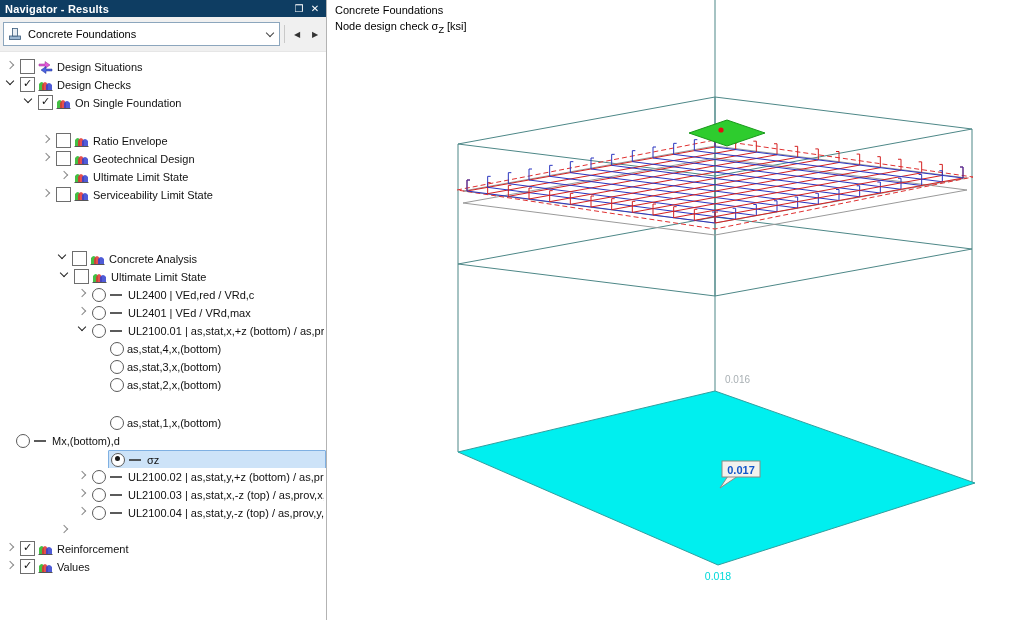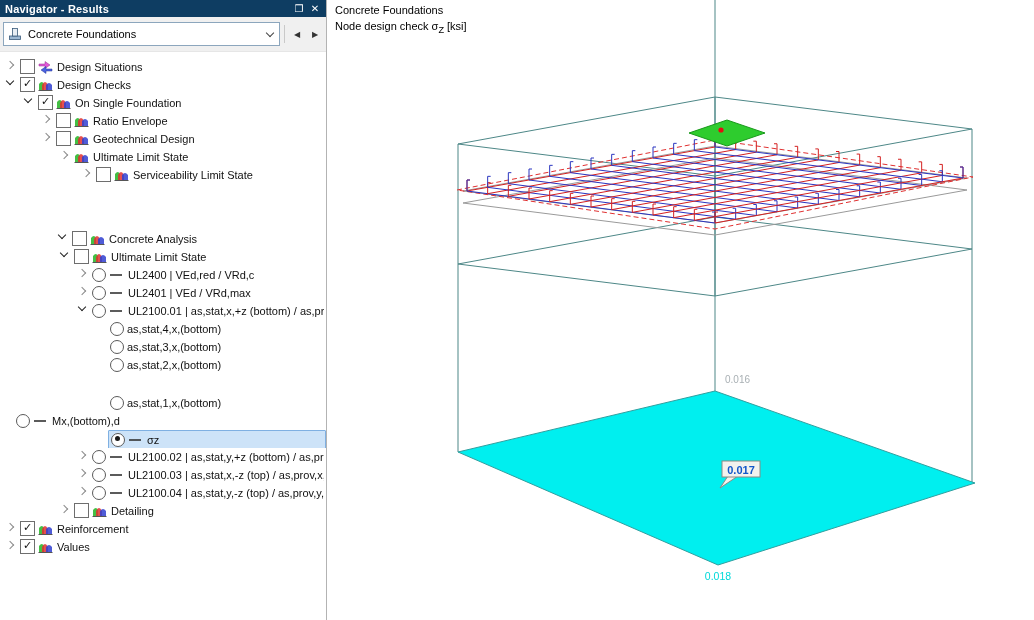--- a/index.html
+++ b/index.html
@@ -104,65 +104,65 @@
               <svg width="15" height="13" viewBox="0 0 15 13">
                 <path d="M1 12 L1 6 Q4 2 6 6 L6 12 Z" fill="#30b830" opacity="0.9"></path>
                 <path d="M4 12 L4 7 Q7 1 10 7 L10 12 Z" fill="#e03030" opacity="0.85"></path>
                 <path d="M8 12 L8 7 Q11 3 14 7 L14 12 Z" fill="#3040d0" opacity="0.85"></path>
                 <line x1="0.5" y1="12.5" x2="14.5" y2="12.5" stroke="#555" stroke-width="1"></line>
               </svg>
             </span>
             <span class="tlabel">On Single Foundation</span>
           </span>
         </div>
+        <div class="trow" style="padding-left: 40px; margin-top: 20px;">
+          <span class="chev collapsed"></span>
+          <span class="trow-inner">
+            <span class="cb"></span>
+            <span class="ticon">
+              <svg width="15" height="13" viewBox="0 0 15 13">
+                <path d="M1 12 L1 6 Q4 2 6 6 L6 12 Z" fill="#30b830" opacity="0.9"></path>
+                <path d="M4 12 L4 7 Q7 1 10 7 L10 12 Z" fill="#e03030" opacity="0.85"></path>
+                <path d="M8 12 L8 7 Q11 3 14 7 L14 12 Z" fill="#3040d0" opacity="0.85"></path>
+                <line x1="0.5" y1="12.5" x2="14.5" y2="12.5" stroke="#555" stroke-width="1"></line>
+              </svg>
+            </span>
+            <span class="tlabel">Ratio Envelope</span>
+          </span>
+        </div>
         <div class="trow" style="padding-left: 40px;">
           <span class="chev collapsed"></span>
           <span class="trow-inner">
             <span class="cb"></span>
             <span class="ticon">
               <svg width="15" height="13" viewBox="0 0 15 13">
                 <path d="M1 12 L1 6 Q4 2 6 6 L6 12 Z" fill="#30b830" opacity="0.9"></path>
                 <path d="M4 12 L4 7 Q7 1 10 7 L10 12 Z" fill="#e03030" opacity="0.85"></path>
                 <path d="M8 12 L8 7 Q11 3 14 7 L14 12 Z" fill="#3040d0" opacity="0.85"></path>
                 <line x1="0.5" y1="12.5" x2="14.5" y2="12.5" stroke="#555" stroke-width="1"></line>
               </svg>
             </span>
-            <span class="tlabel">Ratio Envelope</span>
+            <span class="tlabel">Geotechnical Design</span>
+          </span>
+        </div>
+        <div class="trow" style="padding-left: 58px;">
+          <span class="chev collapsed"></span>
+          <span class="trow-inner">
+            <span class="ticon">
+              <svg width="15" height="13" viewBox="0 0 15 13">
+                <path d="M1 12 L1 6 Q4 2 6 6 L6 12 Z" fill="#30b830" opacity="0.9"></path>
+                <path d="M4 12 L4 7 Q7 1 10 7 L10 12 Z" fill="#e03030" opacity="0.85"></path>
+                <path d="M8 12 L8 7 Q11 3 14 7 L14 12 Z" fill="#3040d0" opacity="0.85"></path>
+                <line x1="0.5" y1="12.5" x2="14.5" y2="12.5" stroke="#555" stroke-width="1"></line>
+              </svg>
+            </span>
+            <span class="tlabel">Ultimate Limit State</span>
           </span>
         </div>
         <div class="trow" style="padding-left: 40px;">
-          <span class="chev collapsed"></span>
-          <span class="trow-inner">
-            <span class="cb"></span>
-            <span class="ticon">
-              <svg width="15" height="13" viewBox="0 0 15 13">
-                <path d="M1 12 L1 6 Q4 2 6 6 L6 12 Z" fill="#30b830" opacity="0.9"></path>
-                <path d="M4 12 L4 7 Q7 1 10 7 L10 12 Z" fill="#e03030" opacity="0.85"></path>
-                <path d="M8 12 L8 7 Q11 3 14 7 L14 12 Z" fill="#3040d0" opacity="0.85"></path>
-                <line x1="0.5" y1="12.5" x2="14.5" y2="12.5" stroke="#555" stroke-width="1"></line>
-              </svg>
-            </span>
-            <span class="tlabel">Geotechnical Design</span>
-          </span>
-        </div>
-        <div class="trow" style="padding-left: 58px;">
-          <span class="chev collapsed"></span>
-          <span class="trow-inner">
-            <span class="ticon">
-              <svg width="15" height="13" viewBox="0 0 15 13">
-                <path d="M1 12 L1 6 Q4 2 6 6 L6 12 Z" fill="#30b830" opacity="0.9"></path>
-                <path d="M4 12 L4 7 Q7 1 10 7 L10 12 Z" fill="#e03030" opacity="0.85"></path>
-                <path d="M8 12 L8 7 Q11 3 14 7 L14 12 Z" fill="#3040d0" opacity="0.85"></path>
-                <line x1="0.5" y1="12.5" x2="14.5" y2="12.5" stroke="#555" stroke-width="1"></line>
-              </svg>
-            </span>
-            <span class="tlabel">Ultimate Limit State</span>
-          </span>
-        </div>
-        <div class="trow" style="padding-left: 80px;">
           <span class="chev collapsed"></span>
           <span class="trow-inner">
             <span class="cb"></span>
             <span class="ticon">
               <svg width="15" height="13" viewBox="0 0 15 13">
                 <path d="M1 12 L1 6 Q4 2 6 6 L6 12 Z" fill="#30b830" opacity="0.9"></path>
                 <path d="M4 12 L4 7 Q7 1 10 7 L10 12 Z" fill="#e03030" opacity="0.85"></path>
                 <path d="M8 12 L8 7 Q11 3 14 7 L14 12 Z" fill="#3040d0" opacity="0.85"></path>
                 <line x1="0.5" y1="12.5" x2="14.5" y2="12.5" stroke="#555" stroke-width="1"></line>
               </svg>
@@ -319,32 +319,20 @@
             <span class="ticon">
               <svg width="14" height="13" viewBox="0 0 14 13">
                 <line x1="1" y1="7" x2="13" y2="7" stroke="#333" stroke-width="1.6"></line>
               </svg>
             </span>
             <span class="tlabel">UL2100.04 | as,stat,y,-z (top) / as,prov,y,…</span>
           </span>
         </div>
         <div class="trow" style="padding-left: 58px;">
           <span class="chev collapsed"></span>
-          <span class="trow-inner">
-            <span class="cb"></span>
-            <span class="ticon">
-              <svg width="15" height="13" viewBox="0 0 15 13">
-                <path d="M1 12 L1 6 Q4 2 6 6 L6 12 Z" fill="#30b830" opacity="0.9"></path>
-                <path d="M4 12 L4 7 Q7 1 10 7 L10 12 Z" fill="#e03030" opacity="0.85"></path>
-                <path d="M8 12 L8 7 Q11 3 14 7 L14 12 Z" fill="#3040d0" opacity="0.85"></path>
-                <line x1="0.5" y1="12.5" x2="14.5" y2="12.5" stroke="#555" stroke-width="1"></line>
-              </svg>
-            </span>
-            <span class="tlabel">Detailing</span>
-          </span>
         </div>
         <div class="trow" style="padding-left: 4px;">
           <span class="chev collapsed"></span>
           <span class="trow-inner">
             <span class="cb">✓</span>
             <span class="ticon">
               <svg width="15" height="13" viewBox="0 0 15 13">
                 <path d="M1 12 L1 6 Q4 2 6 6 L6 12 Z" fill="#30b830" opacity="0.9"></path>
                 <path d="M4 12 L4 7 Q7 1 10 7 L10 12 Z" fill="#e03030" opacity="0.85"></path>
                 <path d="M8 12 L8 7 Q11 3 14 7 L14 12 Z" fill="#3040d0" opacity="0.85"></path>

